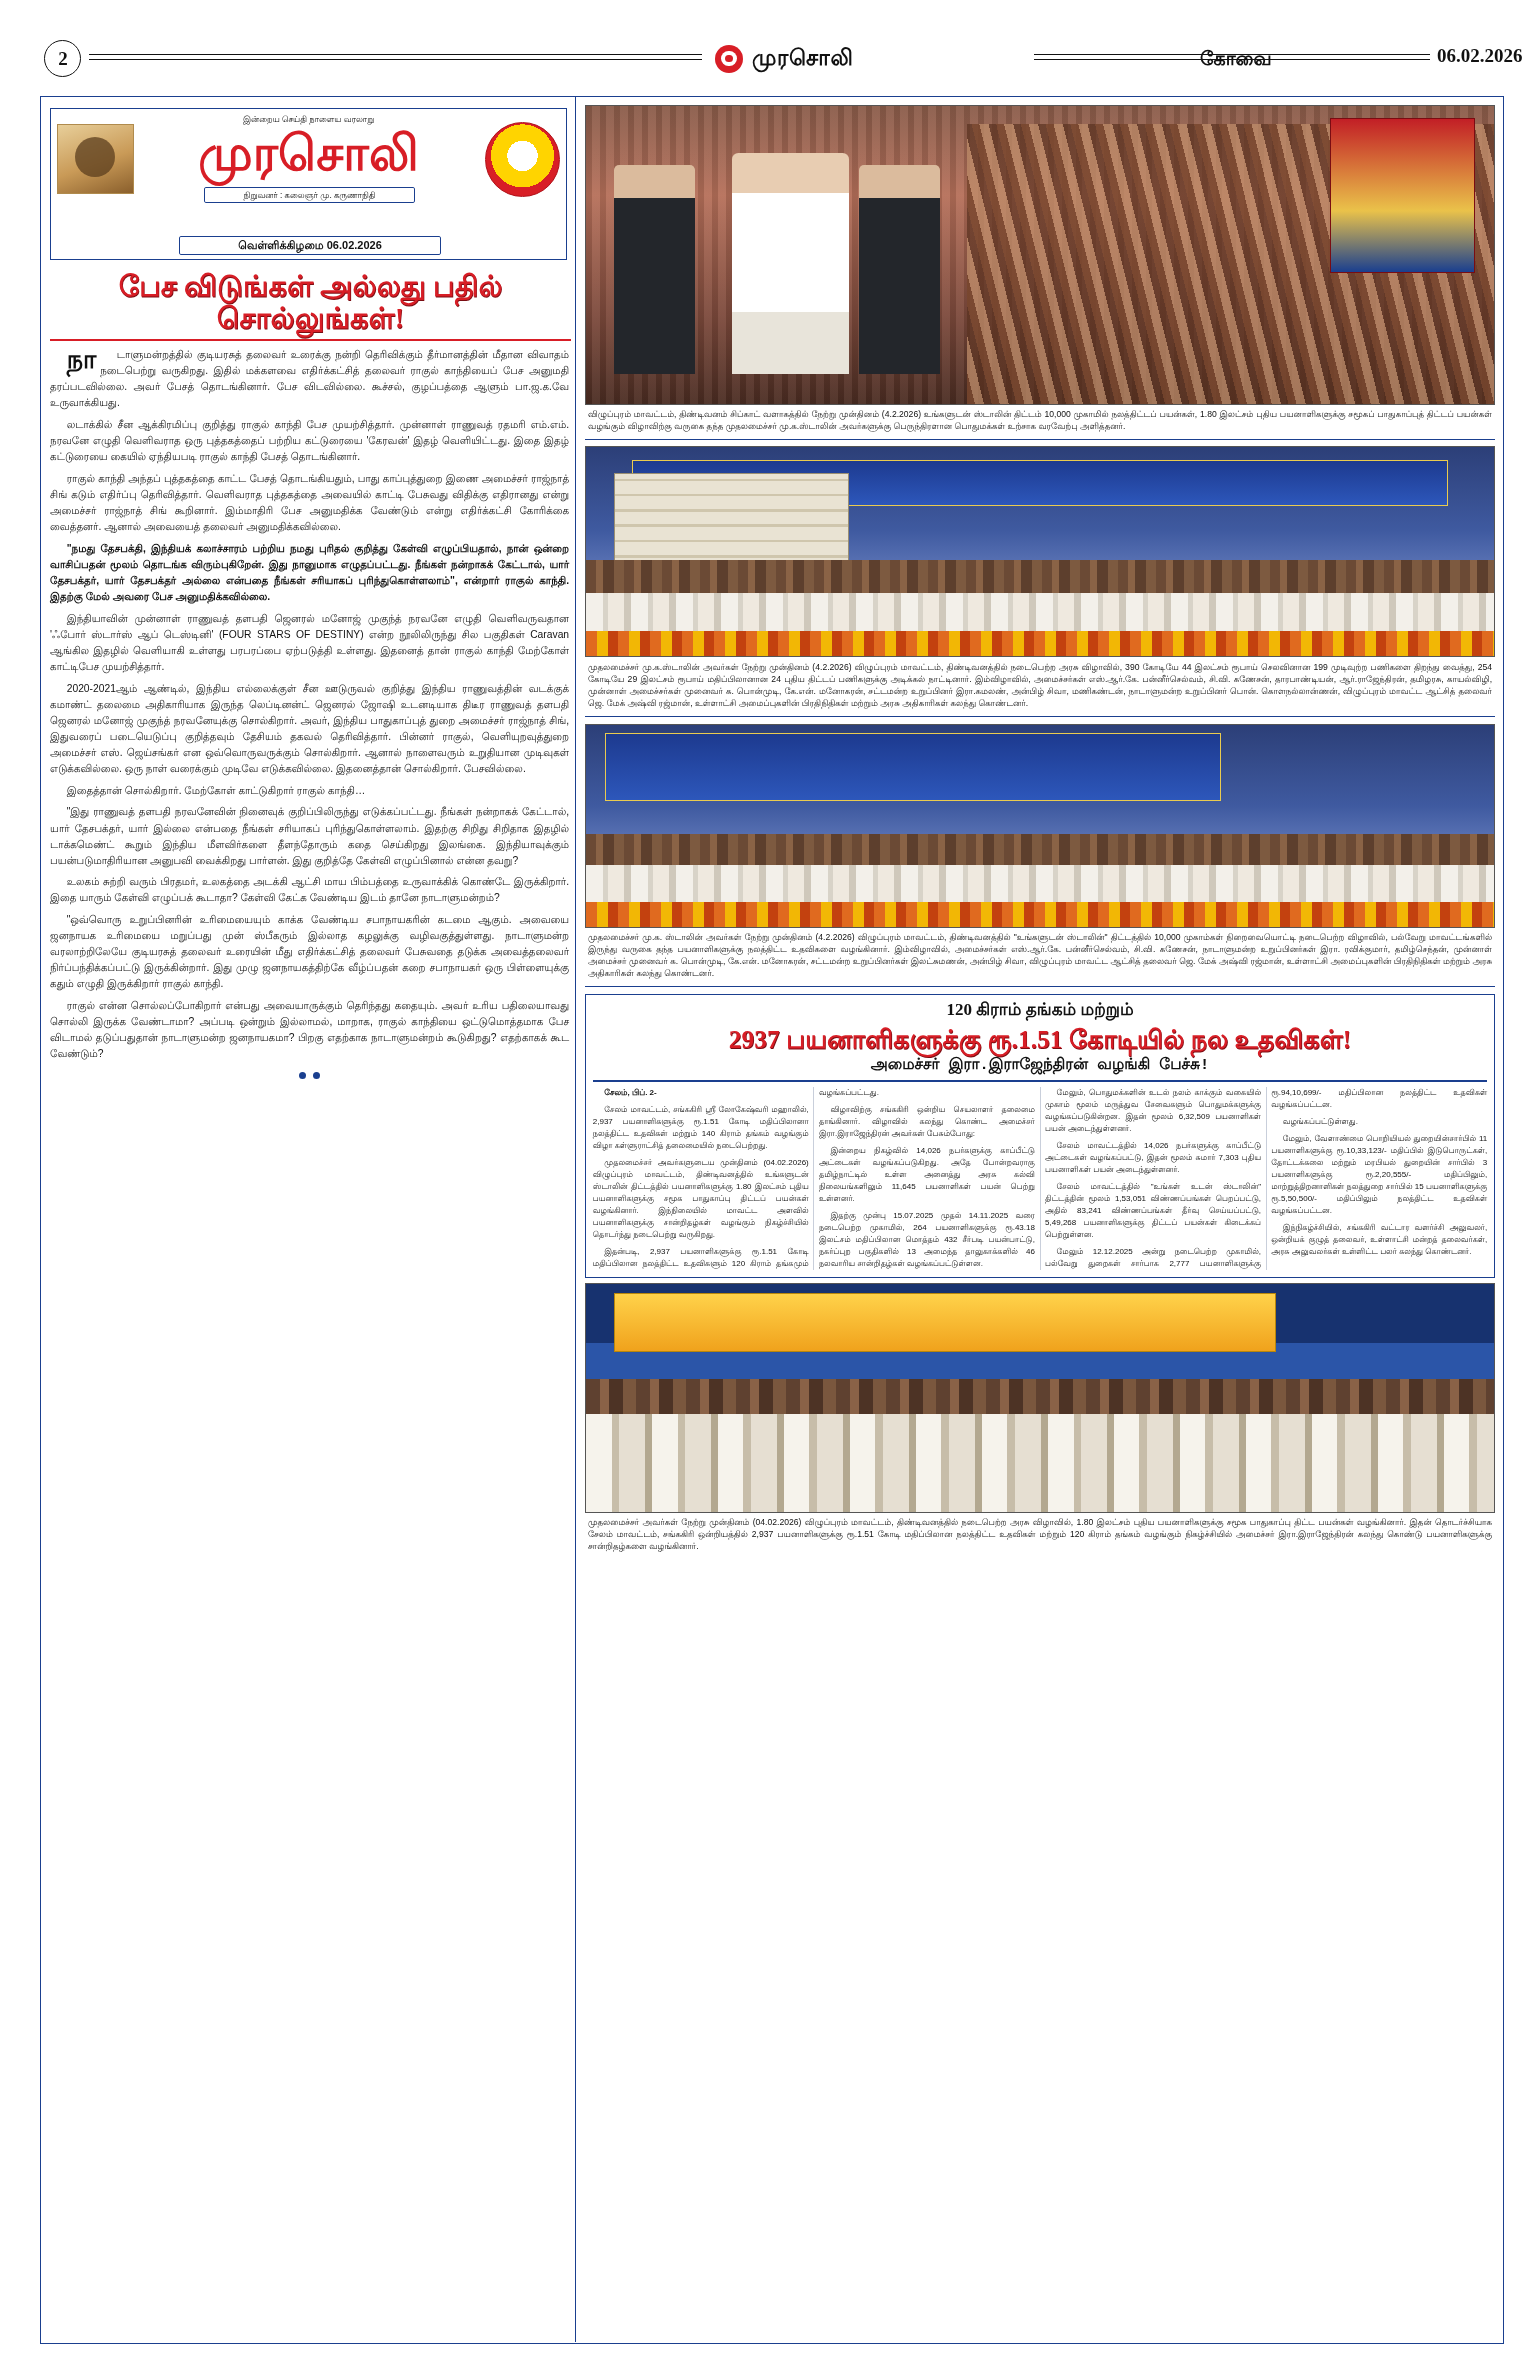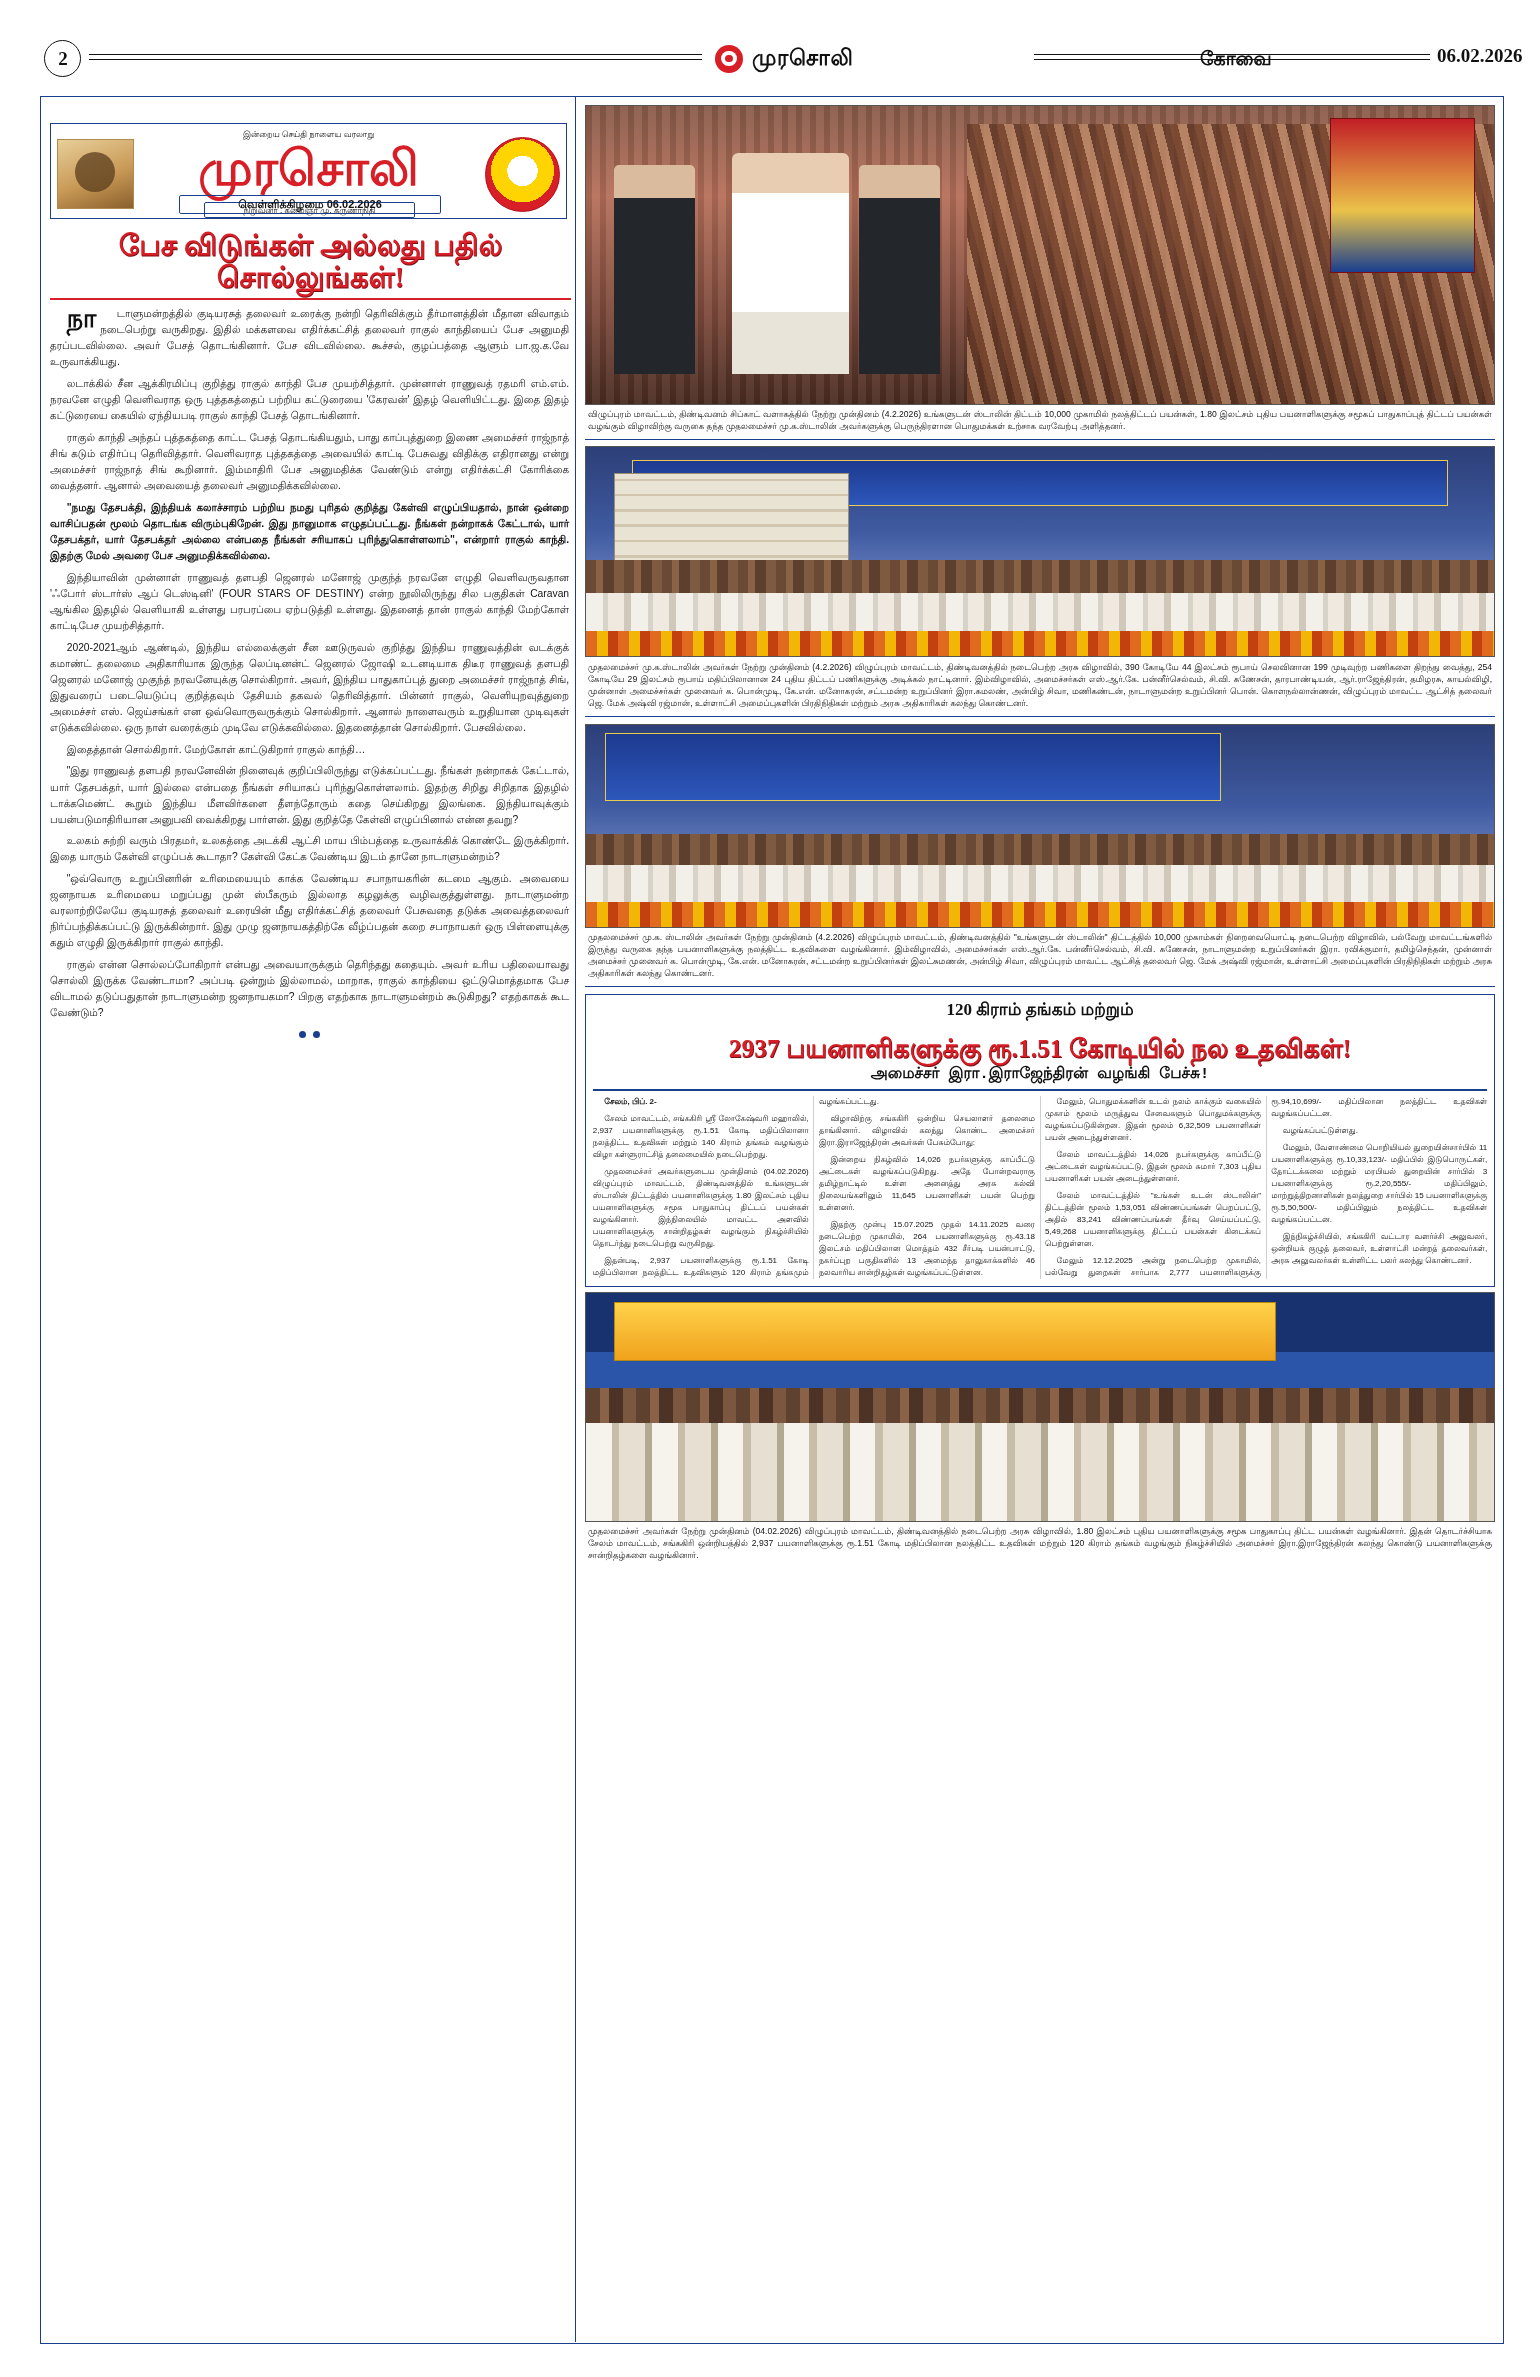--- a/index.html
+++ b/index.html
@@ -82,22 +82,22 @@
     width: 1.3px; height: 2245px; background: #1a3f8f;
   }
 
   
   .leftcol {
     position: absolute; left: 45px; top: 101px;
     width: 527px; height: 2238px;
     padding: 3.8px 5.1px;
   }
   .masthead-box {
-    position: relative; width: 517px; height: 96px;
-    border: 1.3px solid #1a3f8f; margin: 18px auto 0 auto;
+    position: relative; width: 517px; height: 152px;
+    border: 1.3px solid #1a3f8f; margin: 3px auto 0 auto;
     background: #fff;
   }
   .mh-tagline {
     position: absolute; left: 0; right: 0; top: 5.1px;
     text-align: center; font-size: 8.3px; color: #111;
   }
   .mh-title {
     position: absolute; left: 0; right: 0; top: 20.4px;
     text-align: center;
     font-size: 49px; font-weight: bold; color: #d81e26;
@@ -262,21 +262,21 @@
   
   .newsbox {
     border: 1.3px solid #1a3f8f; padding: 5.1px 6.4px 6.4px 6.4px; margin-top: 3.8px;
   }
   .nb-kicker {
     text-align:center; font-size: 17px; font-weight: bold; color:#111;
     font-family:"Liberation Serif", serif;
   }
   .nb-head {
     text-align:center; font-size: 25.5px; font-weight: bold; color:#d81e26;
-    font-family:"Liberation Serif", serif; line-height:1.1; margin-top: 14px;
+    font-family:"Liberation Serif", serif; line-height:1.1; margin-top: 5px;
     text-shadow: 0.6px 0.6px 0 #7a0c12;
   }
   .nb-sub {
     text-align:center; font-size: 15.3px; font-weight: bold; color:#111;
     font-family:Liberation Mono, monospace; margin-top: 2.6px;
   }
   .nb-rule { height:1.3px; background:#1a3f8f; margin:5.1px 0 5.1px 0; }
 
   .cols4 {
     column-count: 4; column-gap: 10.2px; column-rule: 0.6px solid #c9cfdb;

